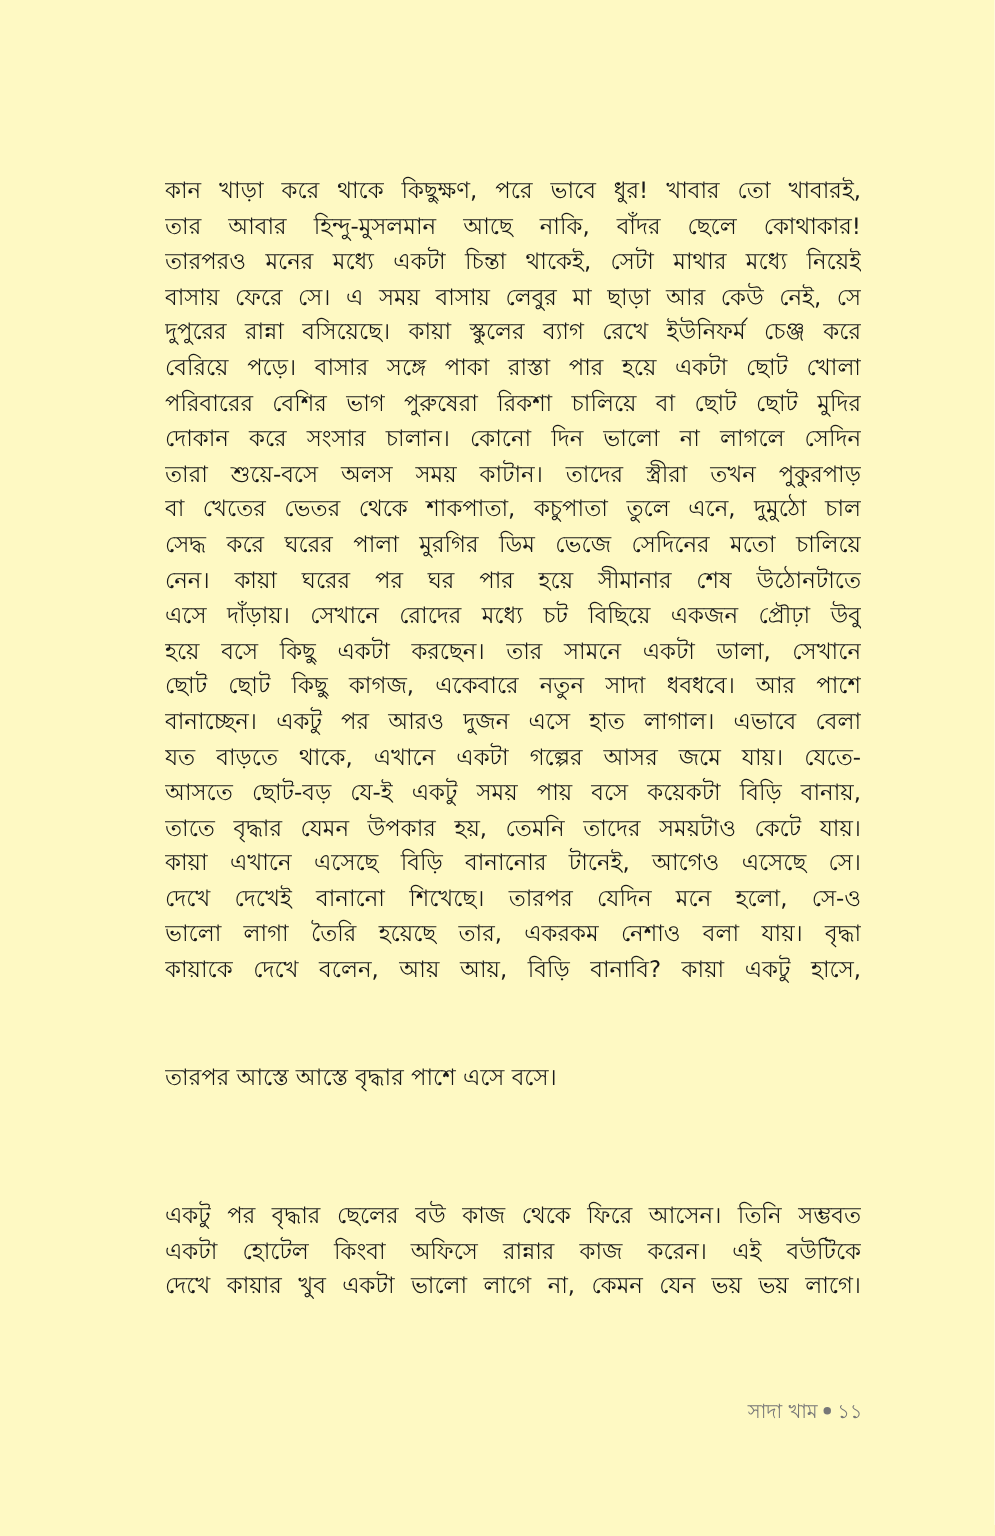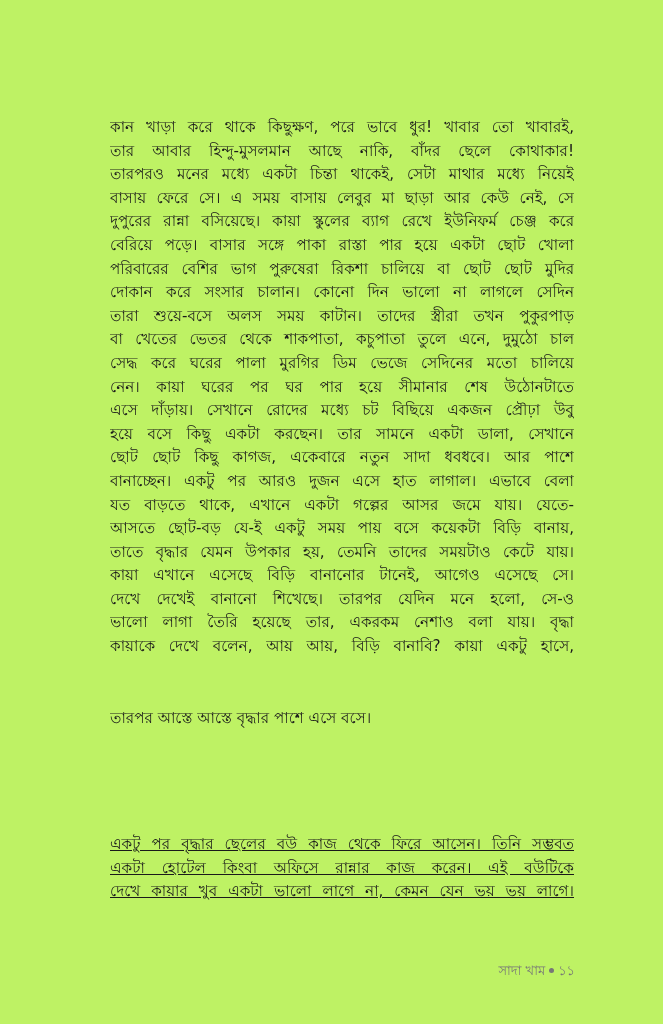--- a/index.html
+++ b/index.html
@@ -13,47 +13,47 @@
       position: relative;
       overflow: hidden;
       font-family: "DejaVu Sans", sans-serif;
       color: #1a1a1a;
     }
     .page {
       position: absolute;
       left: 0; top: 0;
       width: 663px;
       height: 1024px;
-      background: #bef264;
+      background: #fef9c3;
     }
     .text-block {
       position: absolute;
       left: 110px;
       width: 464px;
     }
     .para-1 { top: 116px; }
-    .para-2 { top: 833px; text-decoration: underline; }
+    .para-2 { top: 799px; }
     .line {
       display: block;
       height: 23.6px;
       line-height: 23.6px;
       font-size: 15.2px;
       white-space: nowrap;
       text-align: justify;
       text-align-last: justify;
       overflow: hidden;
     }
     .line.last {
       text-align-last: left;
       margin-top: 48px;
     }
     .footer {
       position: absolute;
       right: 88px;
-      top: 960px;
+      top: 931px;
       font-size: 13px;
       color: #777777;
       white-space: nowrap;
       line-height: 22px;
       margin-left: 48px;
     }
     .footer .dot {
       display: inline-block;
       width: 5px;
       height: 5px;

